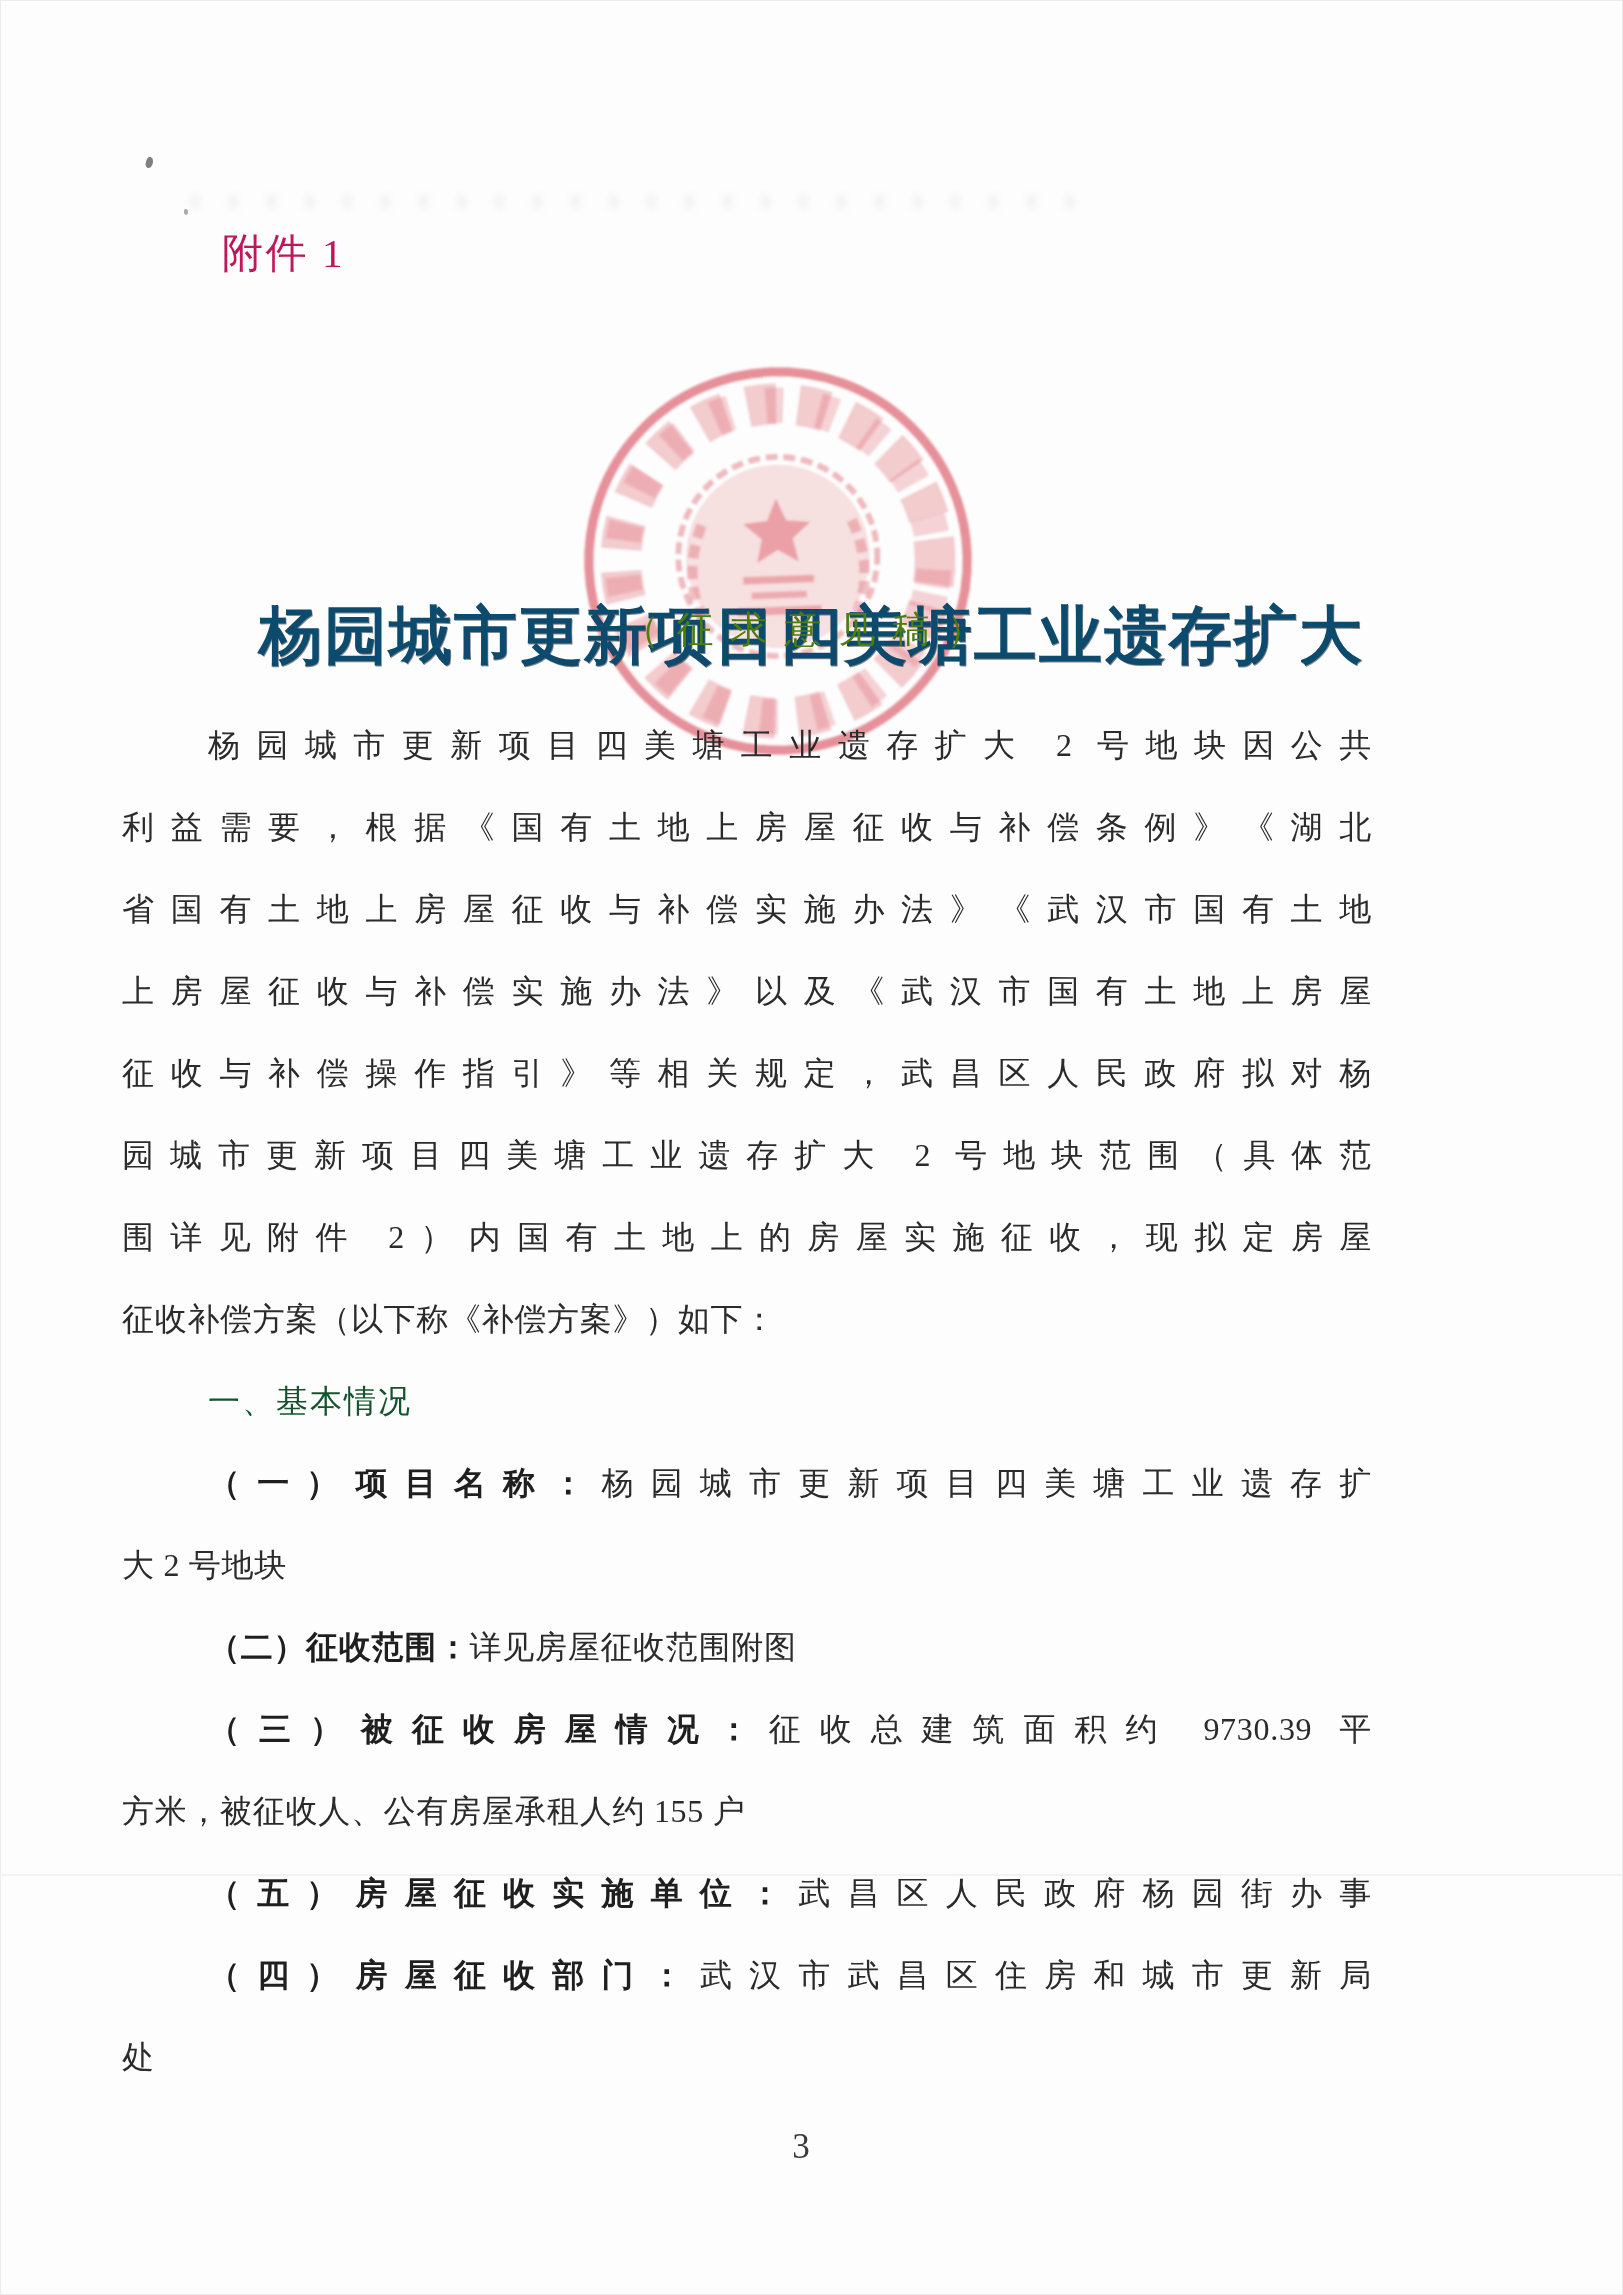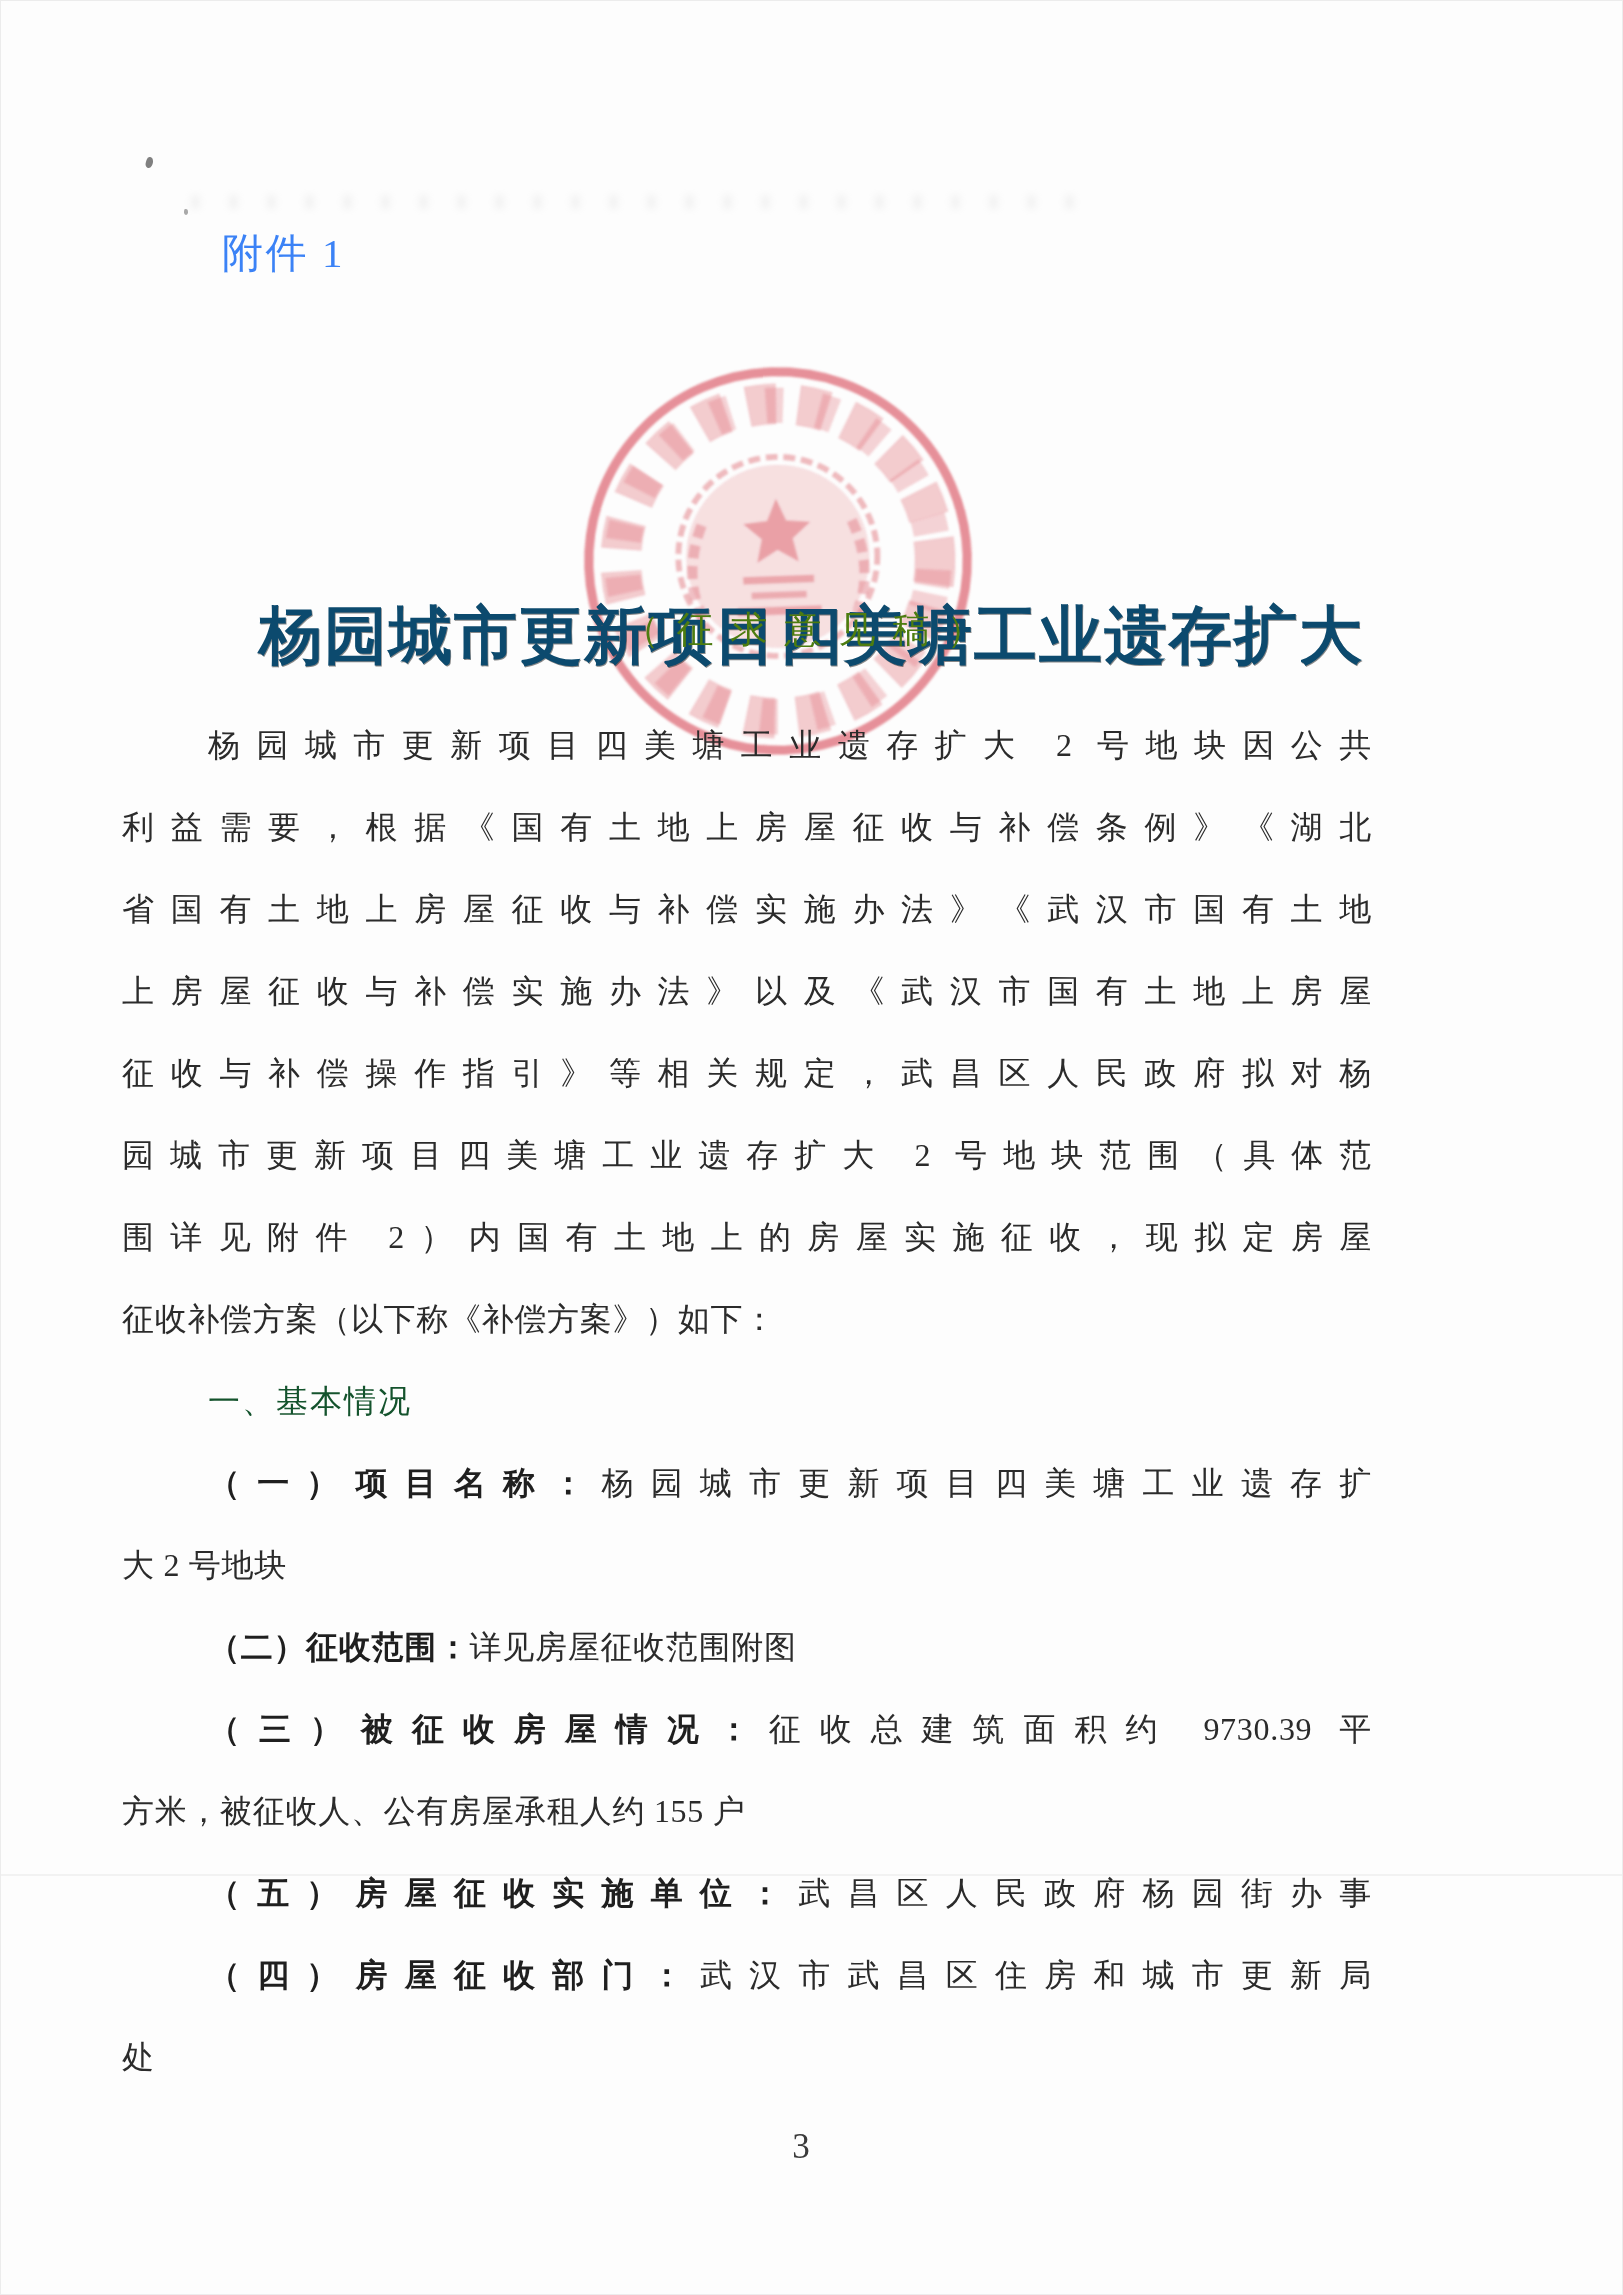--- a/index.html
+++ b/index.html
@@ -19,21 +19,21 @@
     background:repeating-linear-gradient(90deg,#bdbdbd 0 9.2px,transparent 9.2px 38px);
     filter:blur(3.9px);opacity:.16;
   }
   .speck{position:absolute;background:#555;border-radius:40% 60% 50% 50%;}
   .speck.s1{left:145px;top:156px;width:6.5px;height:10.5px;transform:rotate(18deg);opacity:.75;}
   .speck.s2{left:183px;top:208px;width:3.9px;height:5.9px;opacity:.5;}
   .scanline{position:absolute;left:0;top:1873px;width:100%;height:2px;background:#f1f1f1;opacity:.9;}
 
   .attach{
     position:absolute;left:221px;top:228px;
-    font-size:41px;line-height:48px;color:#3b82f6;
+    font-size:41px;line-height:48px;color:#be185d;
     letter-spacing:2.6px;white-space:pre;
   }
   .title-block{
     position:absolute;left:0;top:370px;width:100%;
     text-align:center;font-weight:bold;
     font-size:63px;line-height:106px;letter-spacing:2px;
     color:#0c4a6e;
     text-shadow:0.7px 0.7px 0 rgba(40,40,40,.55);
     white-space:pre;
   }

